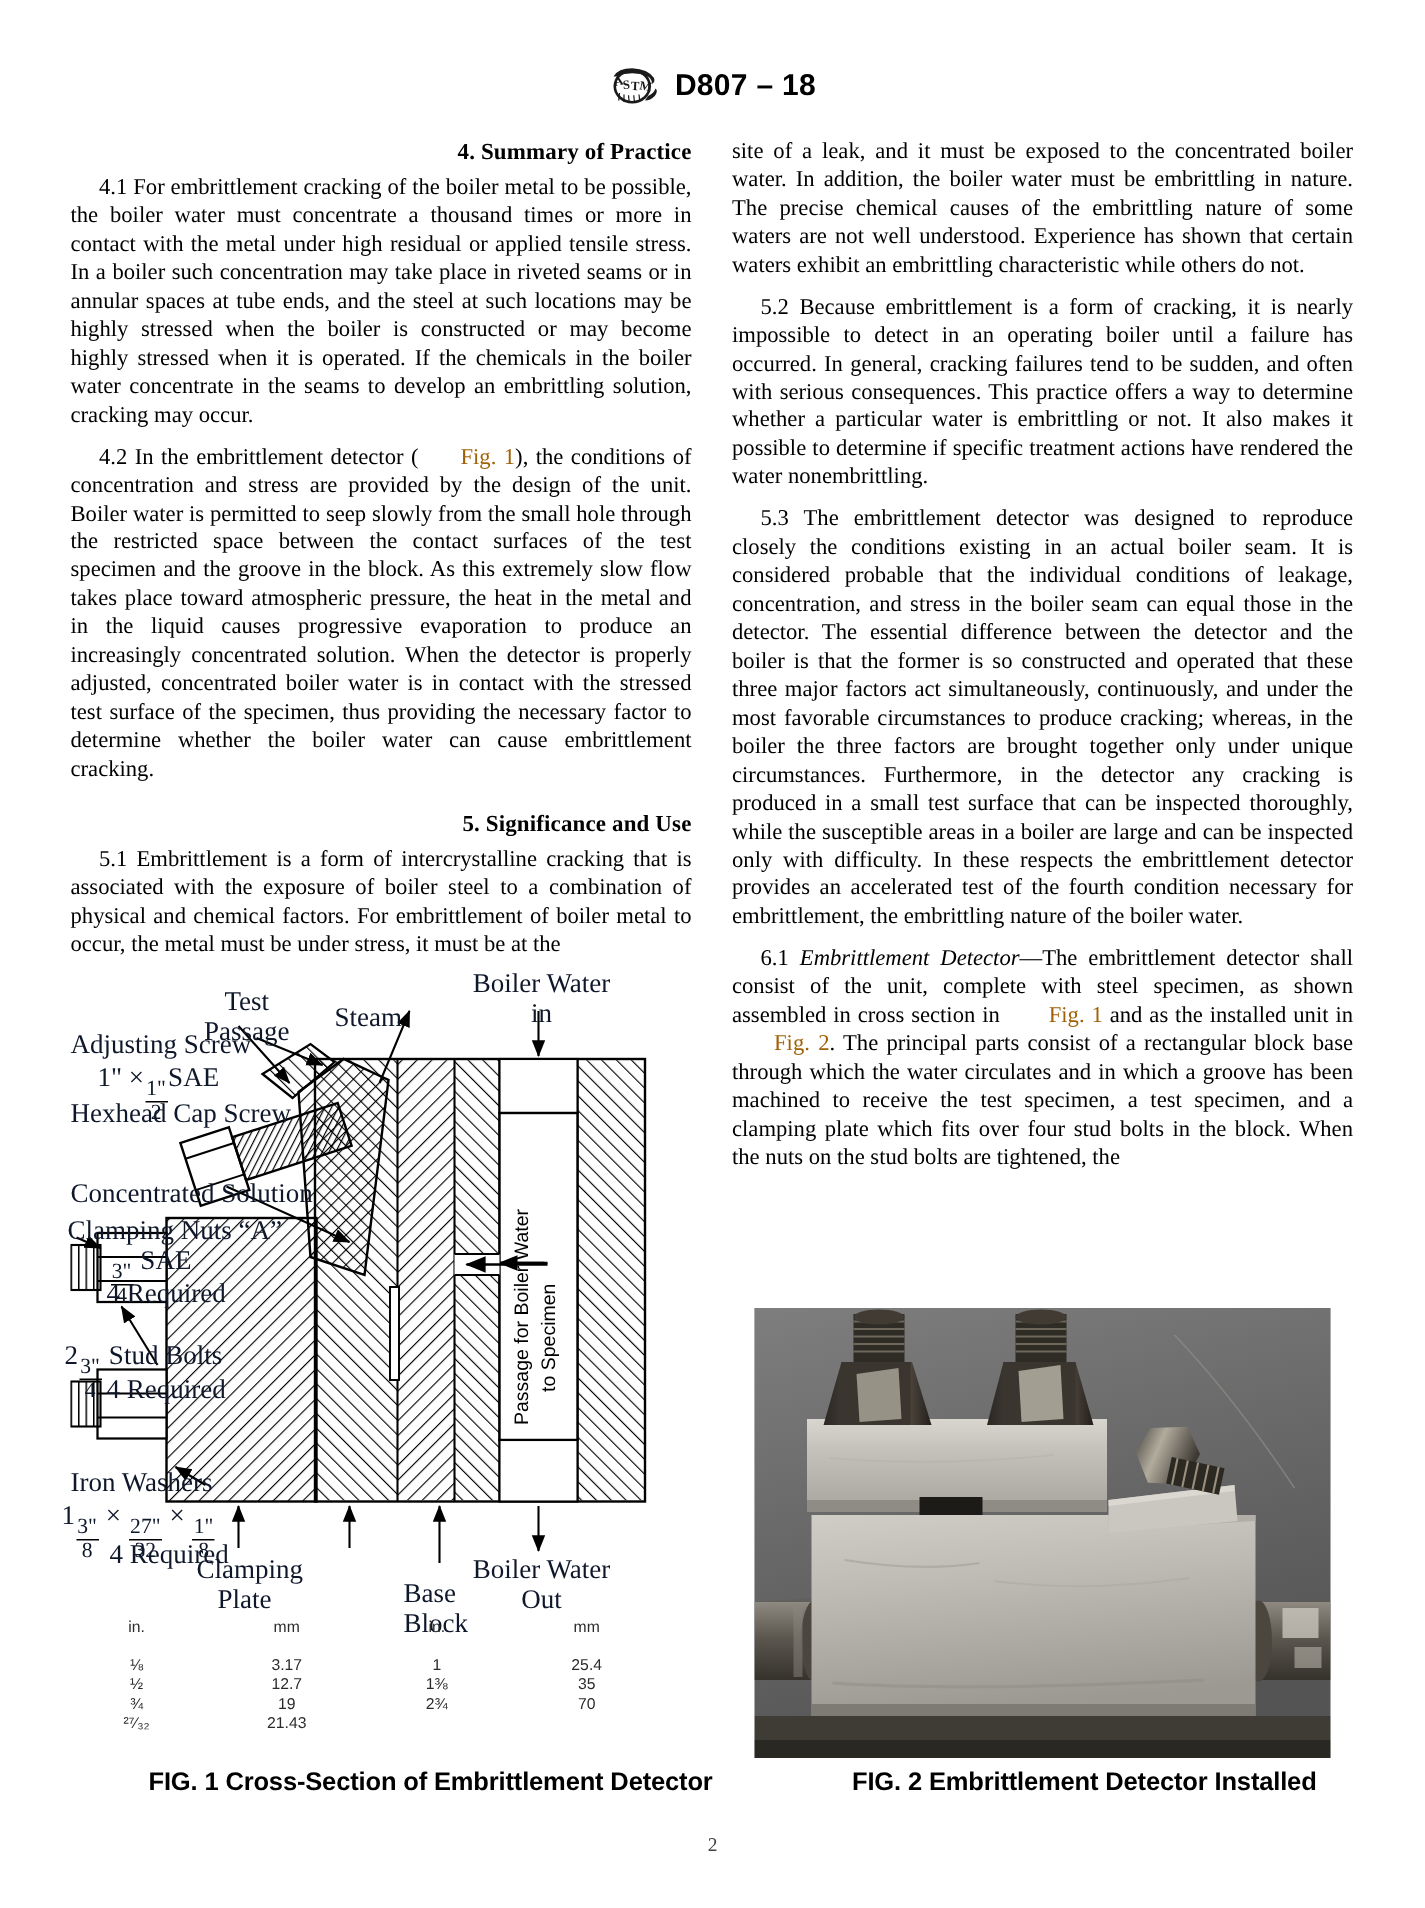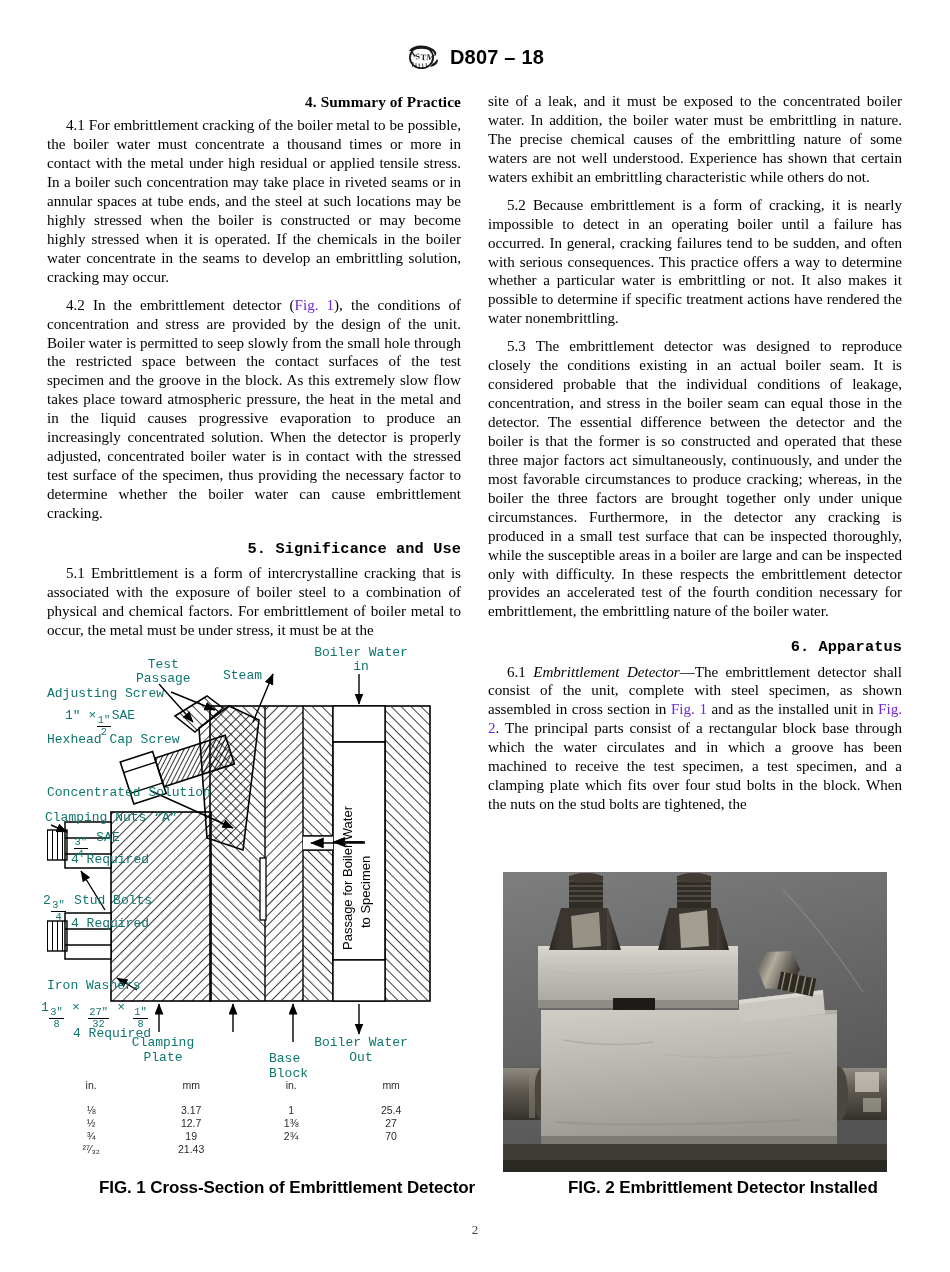--- a/index.html
+++ b/index.html
@@ -54,29 +54,29 @@
   .col-right { left: 488px; top: 92px; }
 
   h2.section-head {
     font-family: "Liberation Serif", serif;
     font-size: 15.3px;
     font-weight: bold;
     margin: 0 0 5px 0;
     text-align: right;
     letter-spacing: 0.1px;
   }
-  h2.section-head.spaced { margin-top: 17px; font-family: Liberation Mono, monospace; }
+  h2.section-head.spaced { margin-top: 17px; }
   p.para {
     margin: 0 0 9px 0;
     text-indent: 19px;
     text-align: justify;
     text-justify: inter-word;
     hyphens: none;
   }
-  .figref { color: #6d28d9; }
+  .figref { color: #a16207; margin-left: 28px; }
   .ital { font-style: italic; }
 
   
   .fig1-wrap {
     position: absolute;
     left: 47px;
     top: 660px;
     width: 414px;
     height: 420px;
   }
@@ -188,21 +188,20 @@
 
     <h2 class="section-head spaced">5.  Significance and Use</h2>
     <p class="para">5.1 Embrittlement is a form of intercrystalline cracking that is associated with the exposure of boiler steel to a combination of physical and chemical factors. For embrittlement of boiler metal to occur, the metal must be under stress, it must be at the</p>
   </div>
 
   <div class="col col-right">
     <p class="para" style="text-indent:0">site of a leak, and it must be exposed to the concentrated boiler water. In addition, the boiler water must be embrittling in nature. The precise chemical causes of the embrittling nature of some waters are not well understood. Experience has shown that certain waters exhibit an embrittling characteristic while others do not.</p>
     <p class="para">5.2 Because embrittlement is a form of cracking, it is nearly impossible to detect in an operating boiler until a failure has occurred. In general, cracking failures tend to be sudden, and often with serious consequences. This practice offers a way to determine whether a particular water is embrittling or not. It also makes it possible to determine if specific treatment actions have rendered the water nonembrittling.</p>
     <p class="para">5.3 The embrittlement detector was designed to reproduce closely the conditions existing in an actual boiler seam. It is considered probable that the individual conditions of leakage, concentration, and stress in the boiler seam can equal those in the detector. The essential difference between the detector and the boiler is that the former is so constructed and operated that these three major factors act simultaneously, continuously, and under the most favorable circumstances to produce cracking; whereas, in the boiler the three factors are brought together only under unique circumstances. Furthermore, in the detector any cracking is produced in a small test surface that can be inspected thoroughly, while the susceptible areas in a boiler are large and can be inspected only with difficulty. In these respects the embrittlement detector provides an accelerated test of the fourth condition necessary for embrittlement, the embrittling nature of the boiler water.</p>
 
-    <h2 class="section-head spaced">6.  Apparatus</h2>
     <p class="para"><span>6.1 </span><span class="ital">Embrittlement Detector</span><span>—The embrittlement detector shall consist of the unit, complete with steel specimen, as shown assembled in cross section in </span><a class="figref" href="#" style="text-decoration:none">Fig. 1</a><span> and as the installed unit in </span><a class="figref" href="#" style="text-decoration:none">Fig. 2</a><span>. The principal parts consist of a rectangular block base through which the water circulates and in which a groove has been machined to receive the test specimen, a test specimen, and a clamping plate which fits over four stud bolts in the block. When the nuts on the stud bolts are tightened, the</span></p>
   </div>
 
   <div class="fig1-wrap">
     <svg class="fig1-canvas" width="414" height="420" viewBox="0 0 414 420">
       <defs>
         <pattern id="hatchR" width="7" height="7" patternTransform="rotate(45)" patternUnits="userSpaceOnUse">
           <line x1="0" y1="0" x2="0" y2="7" stroke="#000" stroke-width="1.5"></line>
         </pattern>
         <pattern id="hatchL" width="7" height="7" patternTransform="rotate(-45)" patternUnits="userSpaceOnUse">
@@ -303,21 +302,21 @@
         <path d="M246 382 L246 344" marker-end="url(#arrow)"></path>
         <path d="M312 344 L312 374" marker-end="url(#arrow)"></path>
       </g>
 
       <g font-family="Liberation Sans, sans-serif" font-size="13">
         <text transform="translate(305,290) rotate(-90)">Passage for Boiler Water</text>
         <text transform="translate(323,268) rotate(-90)">to Specimen</text>
       </g>
     </svg>
 
-    <div style="position:absolute; left:0; top:0; width:414px; height:420px; font-family:Liberation Mono, monospace; font-size:13px; color:#0f766e;">
+    <div style="position:absolute; left:0; top:0; width:414px; height:420px; font-family:Liberation Serif, serif; font-size:18px; color:#0f172a;">
       <div style="position:absolute; left:89px; top:-2px; text-align:center; line-height:1.1;">
         <div>Test</div>
         <div>Passage</div>
       </div>
       <div style="position:absolute; left:176px; top:8px;">Steam</div>
       <div style="position:absolute; left:266px; top:-14px; text-align:center; line-height:1.1; width:96px;">
         <div>Boiler Water</div>
         <div>in</div>
       </div>
       <div style="position:absolute; left:0px; top:26px;">Adjusting Screw</div>
@@ -390,21 +389,21 @@
       <tr>
         <td>⅛</td>
         <td>3.17</td>
         <td>1</td>
         <td>25.4</td>
       </tr>
       <tr>
         <td>½</td>
         <td>12.7</td>
         <td>1⅜</td>
-        <td>27</td>
+        <td>35</td>
       </tr>
       <tr>
         <td>¾</td>
         <td>19</td>
         <td>2¾</td>
         <td>70</td>
       </tr>
       <tr>
         <td>²⁷⁄₃₂</td>
         <td>21.43</td>

